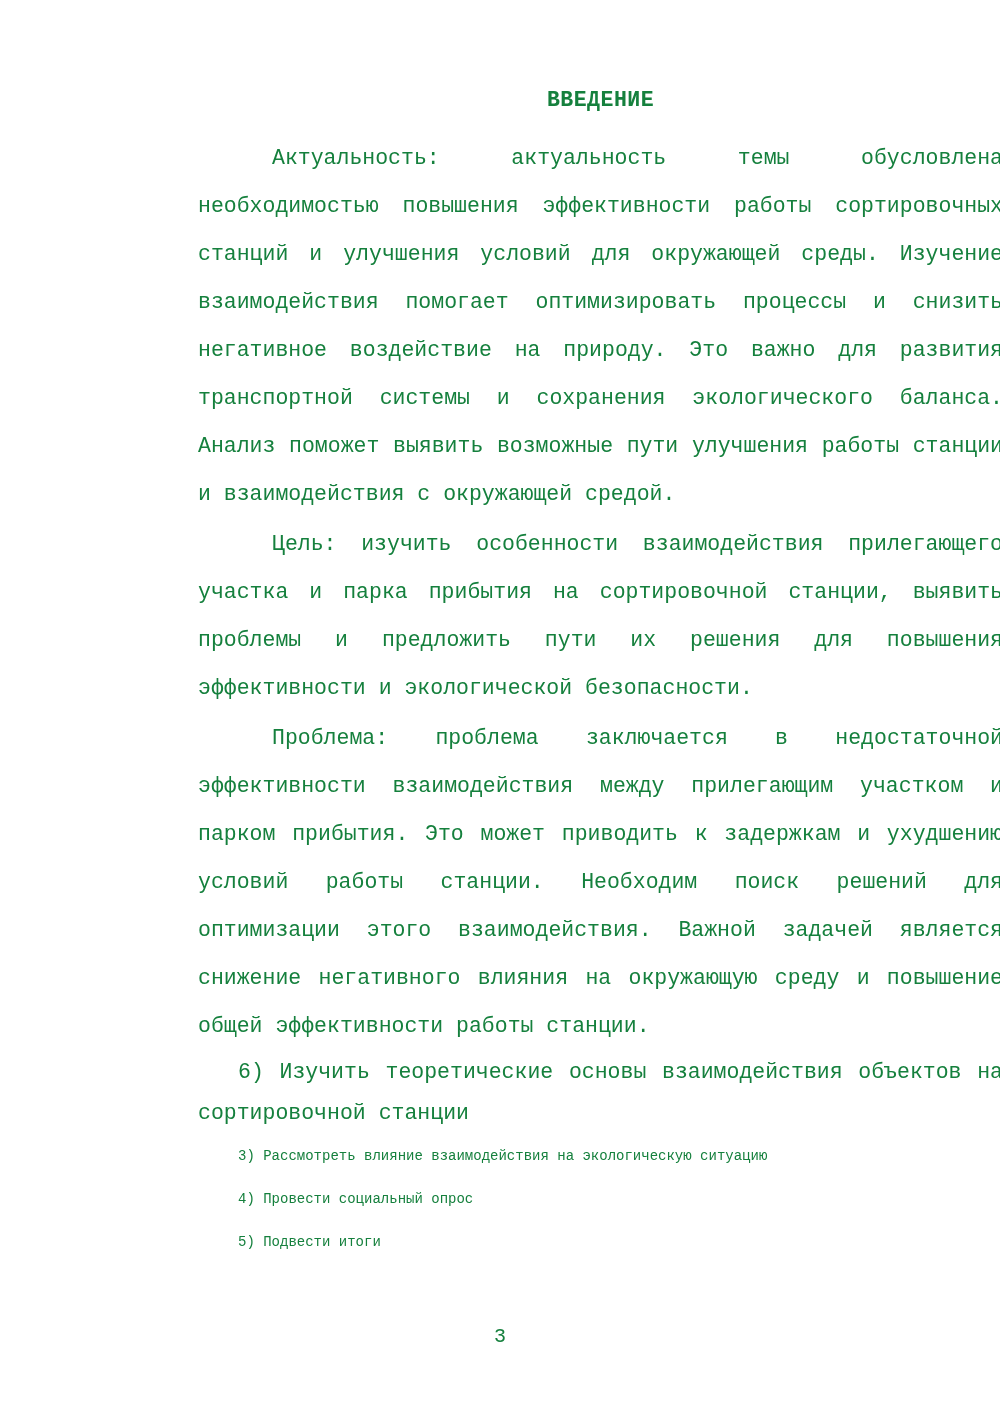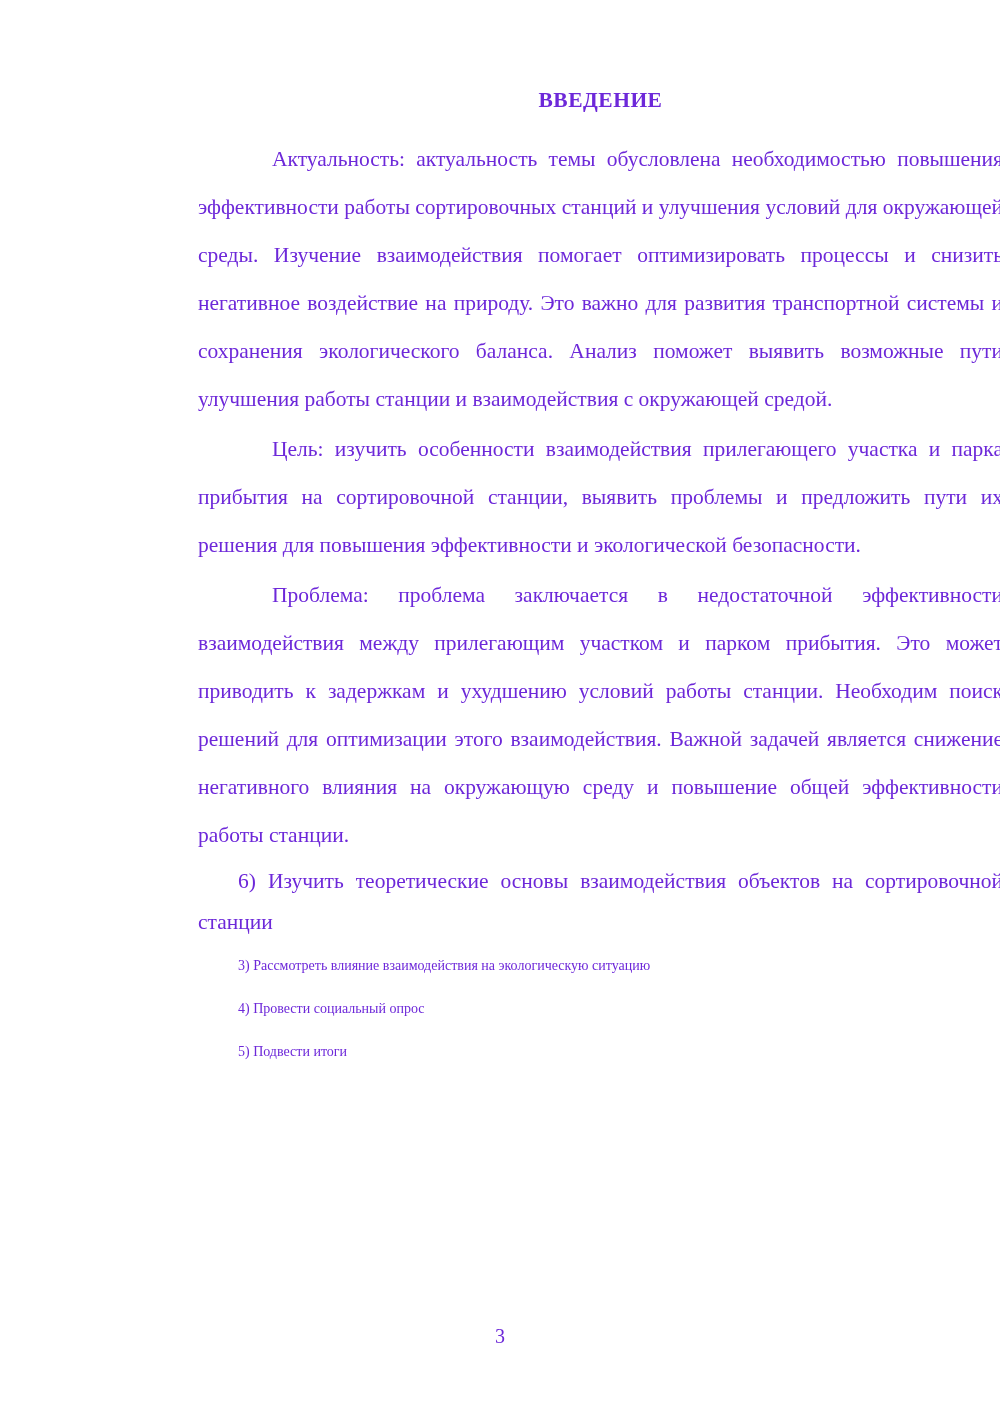--- a/index.html
+++ b/index.html
@@ -7,22 +7,22 @@
     padding: 0;
     background: #ffffff;
   }
   .page {
     position: relative;
     width: 864px;
     height: 1414px;
     margin: 0 auto;
     background: #ffffff;
     box-sizing: border-box;
-    font-family: Liberation Serif, serif;
-    color: #6d28d9;
+    font-family: Liberation Mono, monospace;
+    color: #15803d;
   }
   .content {
     position: absolute;
     left: 130px;
     top: 88px;
     width: 805px;
   }
   .doc-title {
     text-align: center;
     font-weight: bold;

